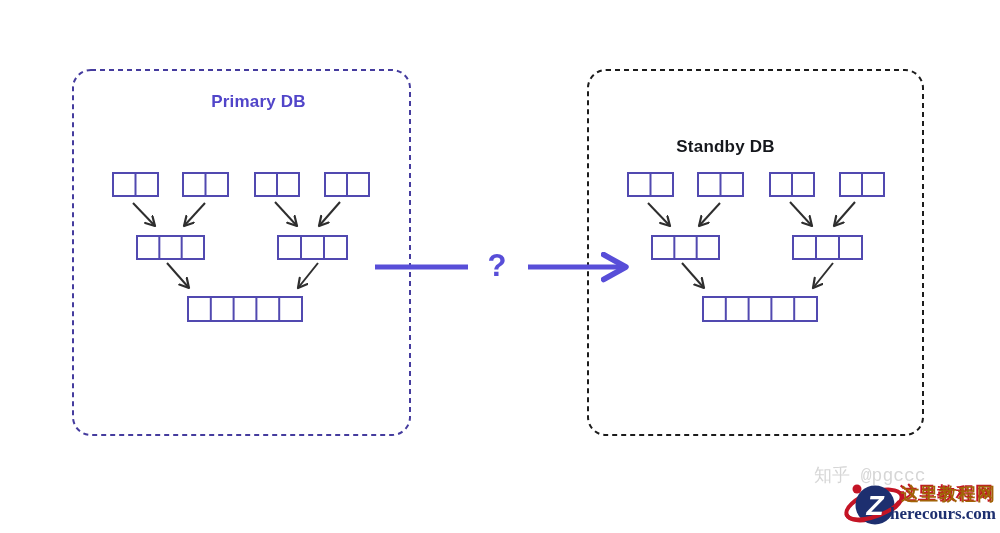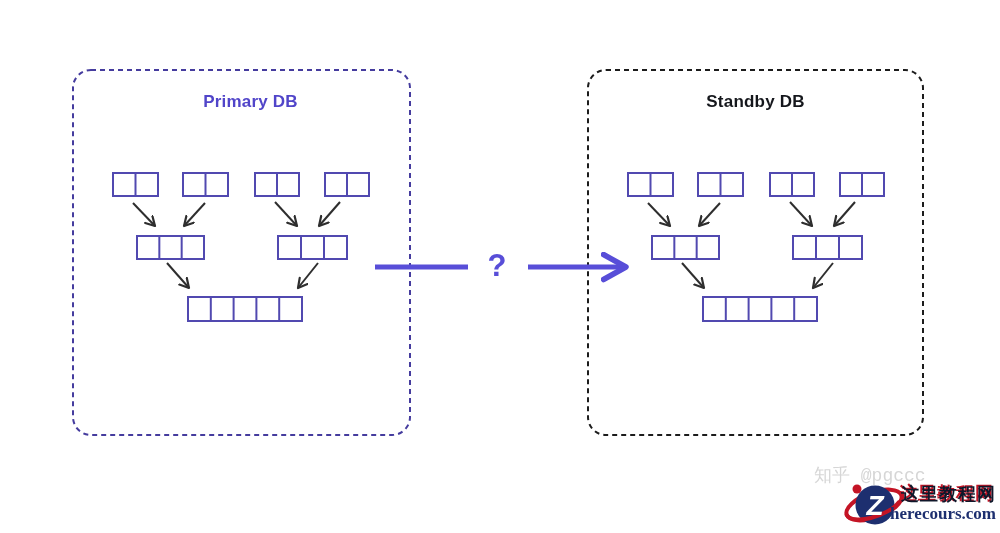--- a/index.html
+++ b/index.html
@@ -1,22 +1,22 @@
 <!DOCTYPE html>
 <html><head>
 <meta charset="utf-8">
 <style>
   html,body{margin:0;padding:0;background:#fff;}
   .page{position:relative;width:1000px;height:533px;background:#fff;overflow:hidden;
         font-family:"Liberation Sans",sans-serif;}
   #diagram-svg{position:absolute;left:0;top:0;z-index:1;}
   .panel-title{position:absolute;top:92px;font-size:17px;font-weight:bold;
                text-align:center;letter-spacing:.2px;z-index:2;}
-  #primary-title{left:82px;width:337px;}
-  #standby-title{left:588px;width:335px;}
+  #primary-title{left:90px;width:337px;}
+  #standby-title{left:558px;width:335px;margin-top:45px;}
   .qmark{position:absolute;left:478px;top:250px;width:38px;text-align:center;
          font-size:31px;font-weight:800;line-height:32px;z-index:2;}
   .watermark{position:absolute;left:814px;top:463px;font-size:18px;z-index:5;
              white-space:nowrap;font-family:Liberation Mono, monospace;}
   .logo{position:absolute;left:843px;top:476px;width:156px;height:57px;z-index:6;}
   .logo-mark{position:absolute;left:0;top:0;}
   .logo-text{position:absolute;right:3px;top:8px;text-align:right;white-space:nowrap;}
   .logo-name{font-size:18px;font-weight:bold;letter-spacing:1px;line-height:20px;}
   .logo-url{font-family:"Liberation Serif",serif;font-size:17px;font-weight:bold;
             margin-top:2px;line-height:15px;}
@@ -137,18 +137,18 @@
         <ellipse cx="31" cy="29" rx="29" ry="12.5" fill="none" stroke-width="4" stroke="#c41425"></ellipse>
       </g>
       <circle cx="32" cy="29" r="19.5" fill="#1d2f6f"></circle>
       <g transform="rotate(-20 31 29)">
         <path d="M2,29 A29,12.5 0 0 0 55,35" fill="none" stroke-width="4" stroke-linecap="round" stroke="#c41425"></path>
       </g>
       <circle cx="14" cy="13" r="4.5" fill="#c41425"></circle>
       <text x="32" y="39" text-anchor="middle" font-size="28" font-style="italic" font-weight="bold" fill="#ffffff">Z</text>
     </svg>
     <div class="logo-text">
-      <div class="logo-name" style="color: #0f172a; text-shadow: rgb(196, 20, 37) -2px -1px 0px;">这里教程网</div>
+      <div class="logo-name" style="color: #a16207; text-shadow: rgb(196, 20, 37) -2px -1px 0px;">这里教程网</div>
       <div class="logo-url" style="color: rgb(29, 47, 111);">herecours.com</div>
     </div>
   </div>
 
 </div>
 
 </body></html>

